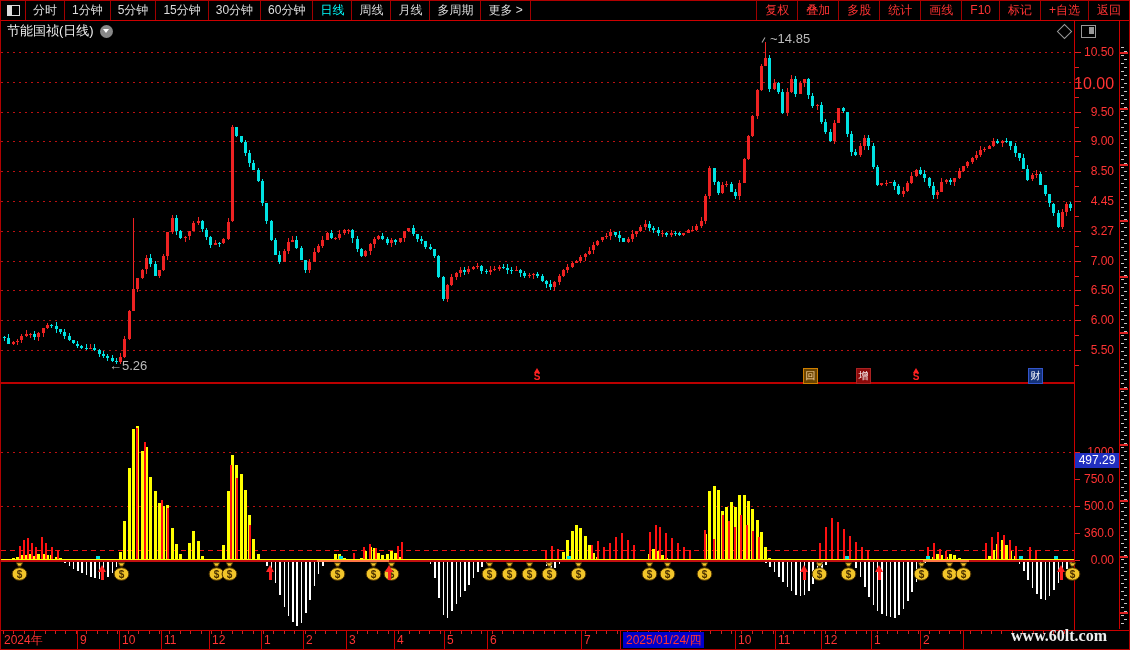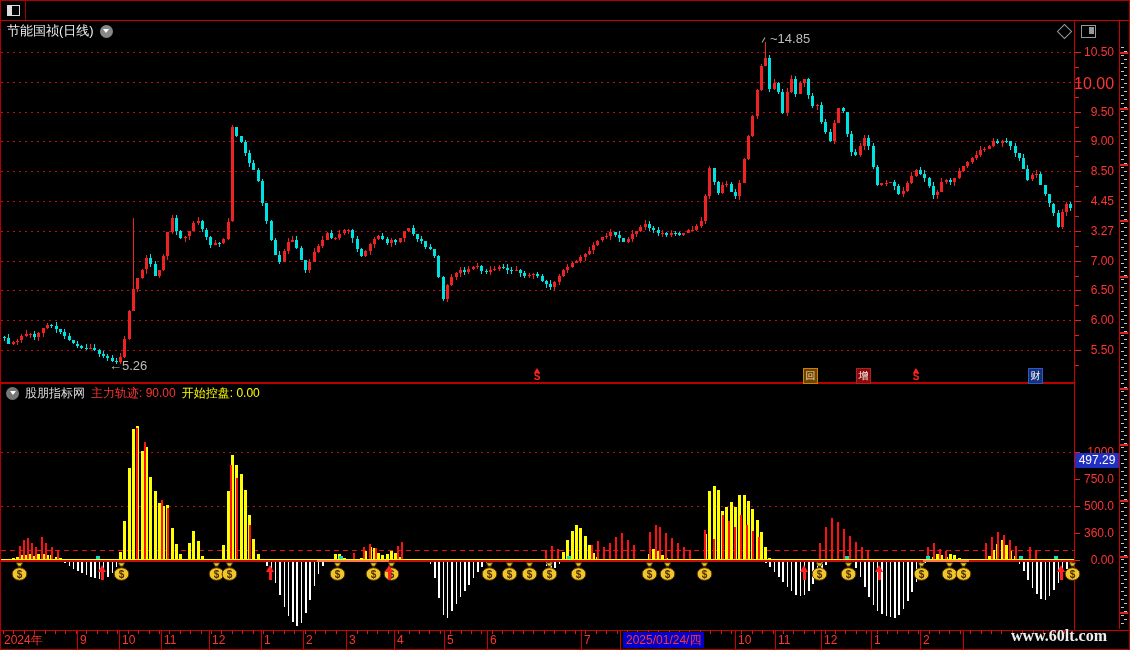--- a/index.html
+++ b/index.html
@@ -38,20 +38,44 @@
   .sbadge .tri{margin:0 auto;width:0;height:0;border-left:3px solid transparent;border-right:3px solid transparent;border-bottom:5px solid #ff2222;}
 </style>
 </head>
 <body>
 
 <div id="app">
 
   <div id="menubar">
     <div id="winicon">
         <span class="splitsq"></span>
+      </div>
+    <div id="menuleft">
+        <span class="mitem">分时</span>
+        <span class="mitem">1分钟</span>
+        <span class="mitem">5分钟</span>
+        <span class="mitem">15分钟</span>
+        <span class="mitem">30分钟</span>
+        <span class="mitem">60分钟</span>
+        <span class="mitem active">日线</span>
+        <span class="mitem">周线</span>
+        <span class="mitem">月线</span>
+        <span class="mitem">多周期</span>
+        <span class="mitem">更多 &gt;</span>
+      </div>
+    <div id="menuright">
+        <span class="rmitem">复权</span>
+        <span class="rmitem">叠加</span>
+        <span class="rmitem">多股</span>
+        <span class="rmitem">统计</span>
+        <span class="rmitem">画线</span>
+        <span class="rmitem">F10</span>
+        <span class="rmitem">标记</span>
+        <span class="rmitem">+自选</span>
+        <span class="rmitem">返回</span>
       </div>
   </div>
 
   <div id="titlebar">
     <span id="pagetitle">节能国祯(日线)</span>
     <span class="circlechev"></span>
   </div>
   <span class="diamond" style="left:1058px;top:25px;"></span>
   <span class="graysq" style="left:1080px;top:24px;"></span>
 
@@ -1319,24 +1343,18 @@
       <div style="position: absolute; left: 777px; top: 631px; color: rgb(255, 51, 51); font-size: 12px; line-height: 16px; white-space: nowrap;">11</div>
       <div style="position: absolute; left: 820px; top: 630px; width: 1px; height: 18px; background: rgb(204, 0, 0);"></div>
       <div style="position: absolute; left: 823px; top: 631px; color: rgb(255, 51, 51); font-size: 12px; line-height: 16px; white-space: nowrap;">12</div>
       <div style="position: absolute; left: 870px; top: 630px; width: 1px; height: 18px; background: rgb(204, 0, 0);"></div>
       <div style="position: absolute; left: 873px; top: 631px; color: rgb(255, 51, 51); font-size: 12px; line-height: 16px; white-space: nowrap;">1</div>
       <div style="position: absolute; left: 919px; top: 630px; width: 1px; height: 18px; background: rgb(204, 0, 0);"></div>
       <div style="position: absolute; left: 922px; top: 631px; color: rgb(255, 51, 51); font-size: 12px; line-height: 16px; white-space: nowrap;">2</div>
       <div style="position: absolute; left: 962px; top: 630px; width: 1px; height: 18px; background: rgb(204, 0, 0);"></div>
     </div>
 
-  <div id="indhead">
-    <span class="circlechev" style="background:#777;"></span>
-    <span class="t1">股朋指标网</span>
-    <span class="red"><span>主力轨迹:</span> <span>90.00</span></span>
-    <span class="yel"><span>开始控盘:</span> <span>0.00</span></span>
-  </div>
 
   <div id="curval" style="top:452px;">497.29</div>
 
   <div id="wm2">www.60lt.com</div>
 
 </div>
 
 </body></html>

